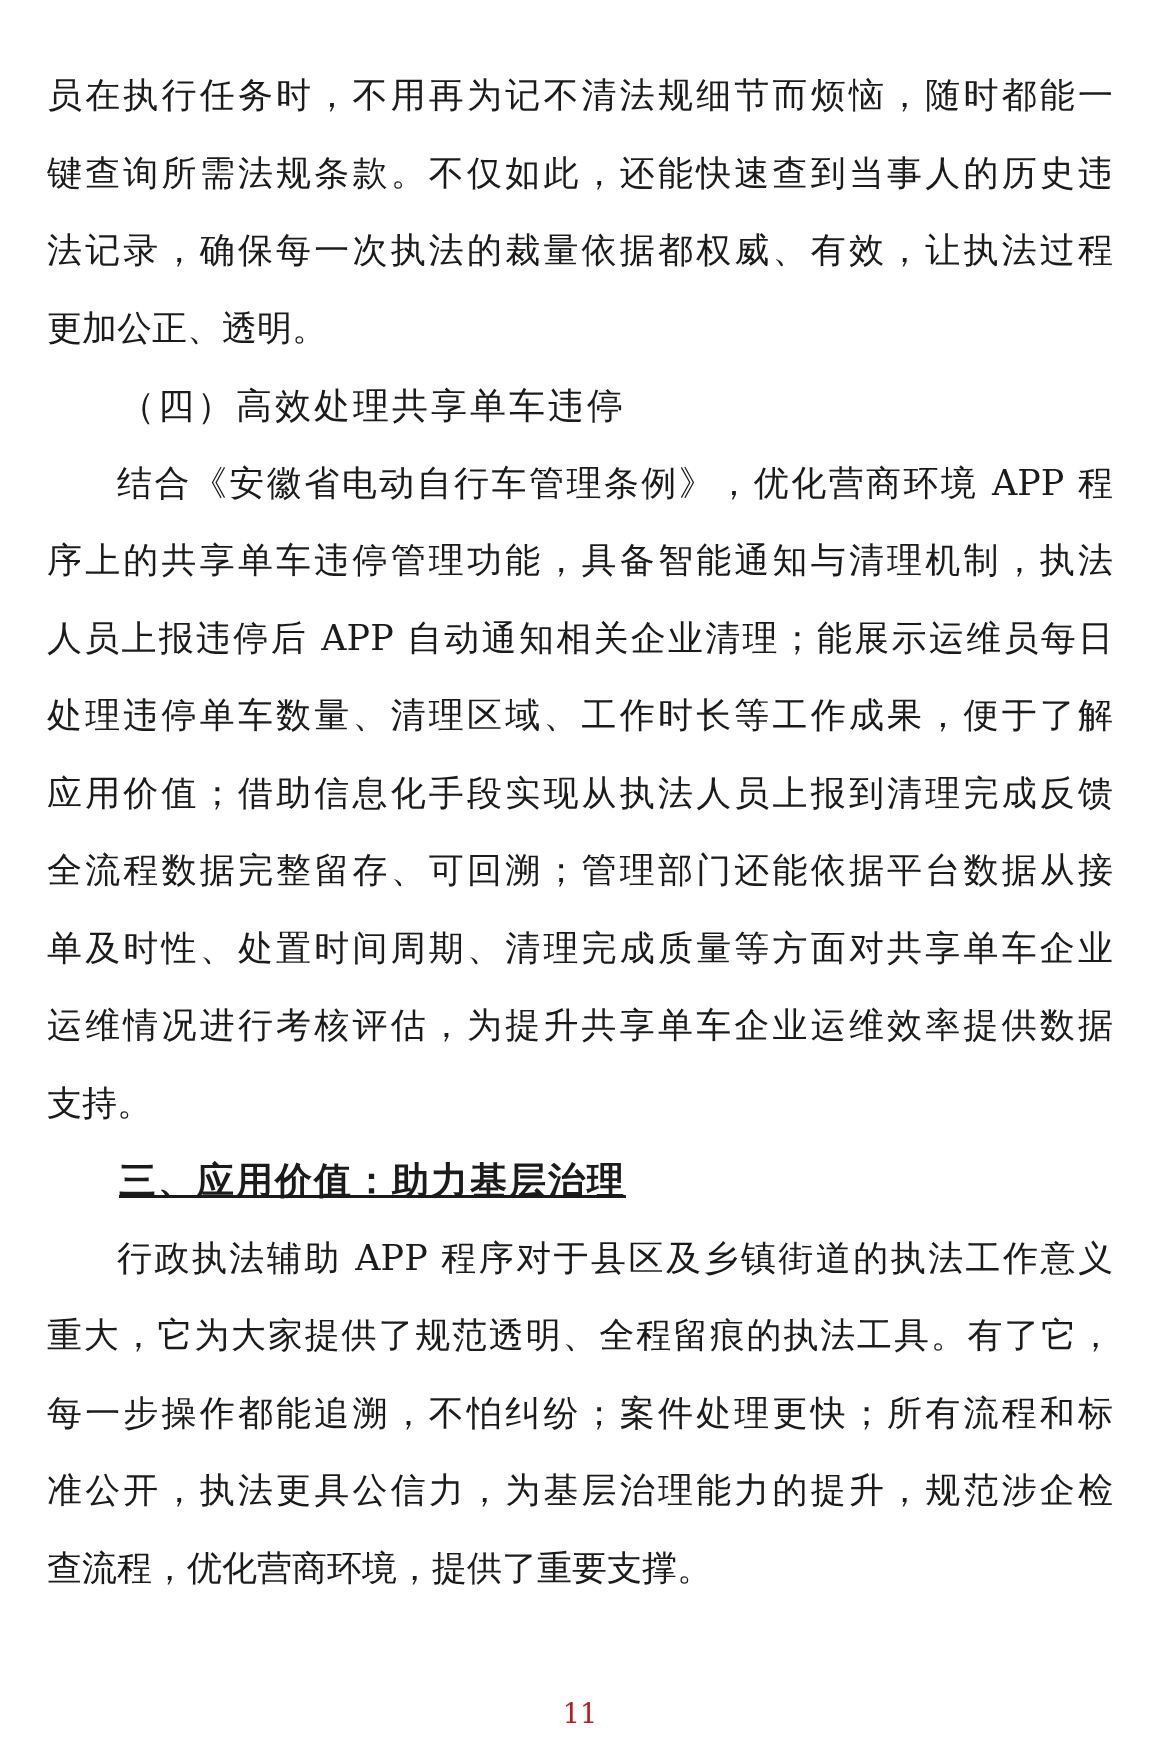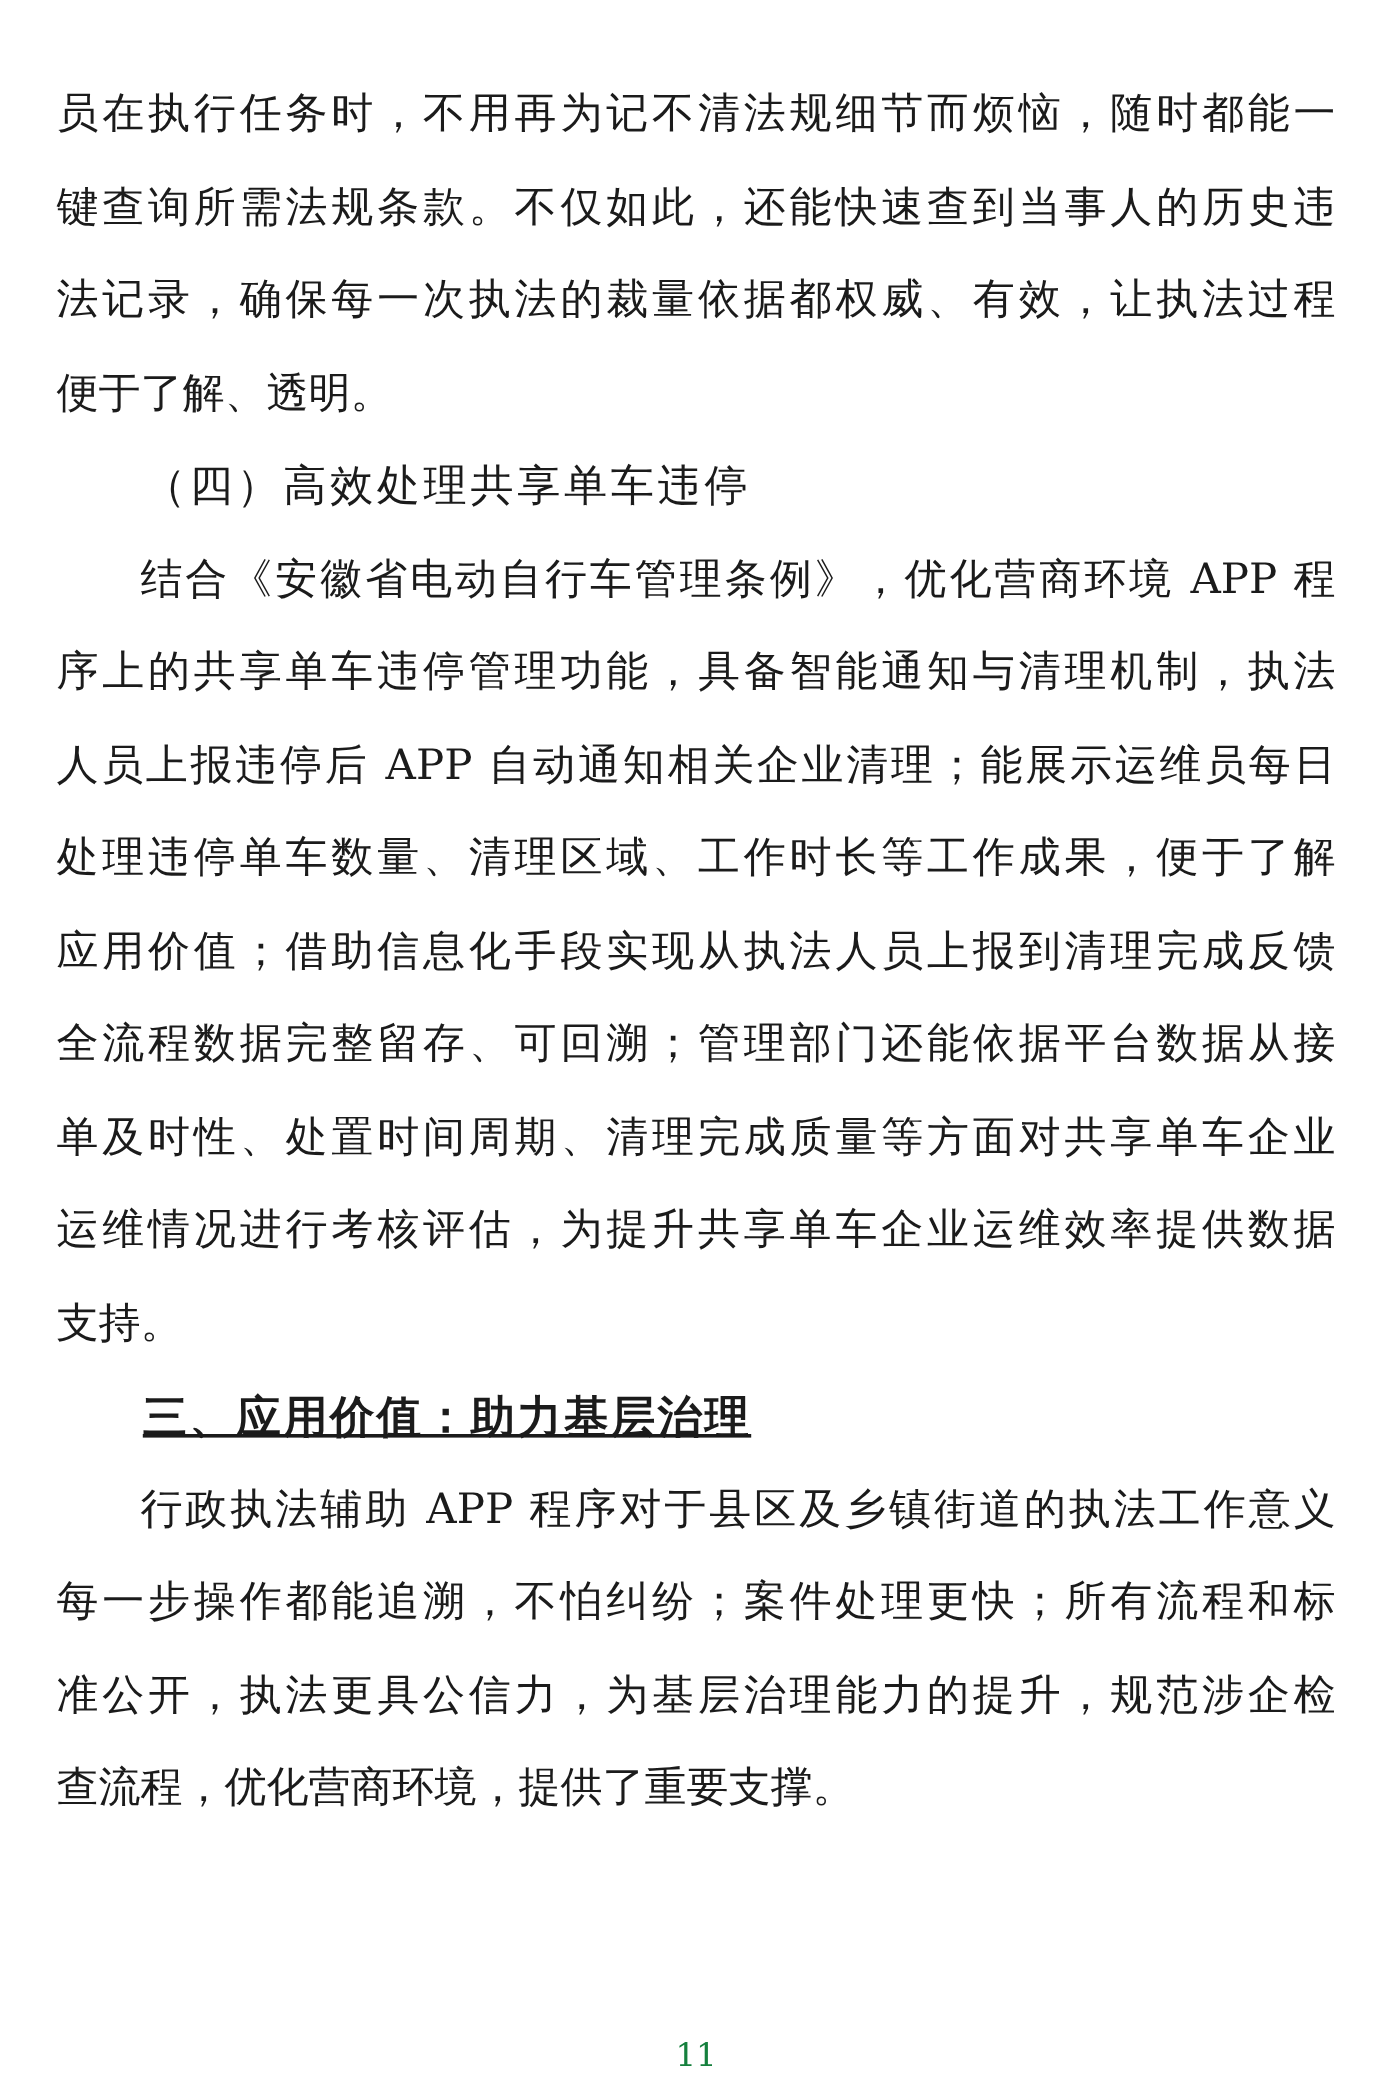--- a/index.html
+++ b/index.html
@@ -50,52 +50,53 @@
     text-decoration: underline;
   }
   .page-number {
     position: absolute;
     left: 47px;
     width: 1066px;
     top: 1678px;
     text-align: center;
     font-size: 27px;
     font-family: "DejaVu Serif", "Liberation Serif", serif;
-    color: #15803d;
+    color: #b91c1c;
   }
 </style>
 </head>
 <body>
 
 <div class="page">
   <div class="doc-body">
       <div class="block paragraph">
         <div class="line">员在执行任务时，不用再为记不清法规细节而烦恼，随时都能一</div>
         <div class="line">键查询所需法规条款。不仅如此，还能快速查到当事人的历史违</div>
         <div class="line">法记录，确保每一次执法的裁量依据都权威、有效，让执法过程</div>
-        <div class="line para-end">便于了解、透明。</div>
+        <div class="line para-end">更加公正、透明。</div>
       </div>
       <div class="block subheading">
         <div class="line">（四）高效处理共享单车违停</div>
       </div>
       <div class="block paragraph">
         <div class="line indent">结合《安徽省电动自行车管理条例》，优化营商环境 APP 程</div>
         <div class="line">序上的共享单车违停管理功能，具备智能通知与清理机制，执法</div>
         <div class="line">人员上报违停后 APP 自动通知相关企业清理；能展示运维员每日</div>
         <div class="line">处理违停单车数量、清理区域、工作时长等工作成果，便于了解</div>
         <div class="line">应用价值；借助信息化手段实现从执法人员上报到清理完成反馈</div>
         <div class="line">全流程数据完整留存、可回溯；管理部门还能依据平台数据从接</div>
         <div class="line">单及时性、处置时间周期、清理完成质量等方面对共享单车企业</div>
         <div class="line">运维情况进行考核评估，为提升共享单车企业运维效率提供数据</div>
         <div class="line para-end">支持。</div>
       </div>
       <div class="block heading">
         <div class="line">三、应用价值：助力基层治理</div>
       </div>
       <div class="block paragraph">
         <div class="line indent">行政执法辅助 APP 程序对于县区及乡镇街道的执法工作意义</div>
+        <div class="line">重大，它为大家提供了规范透明、全程留痕的执法工具。有了它，</div>
         <div class="line">每一步操作都能追溯，不怕纠纷；案件处理更快；所有流程和标</div>
         <div class="line">准公开，执法更具公信力，为基层治理能力的提升，规范涉企检</div>
         <div class="line para-end">查流程，优化营商环境，提供了重要支撑。</div>
       </div>
     </div>
   <div class="page-number">11</div>
 </div>
 
 </body></html>

